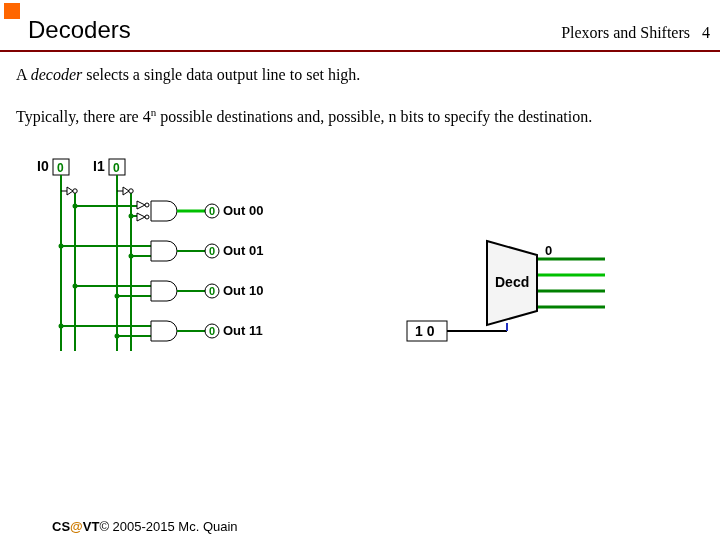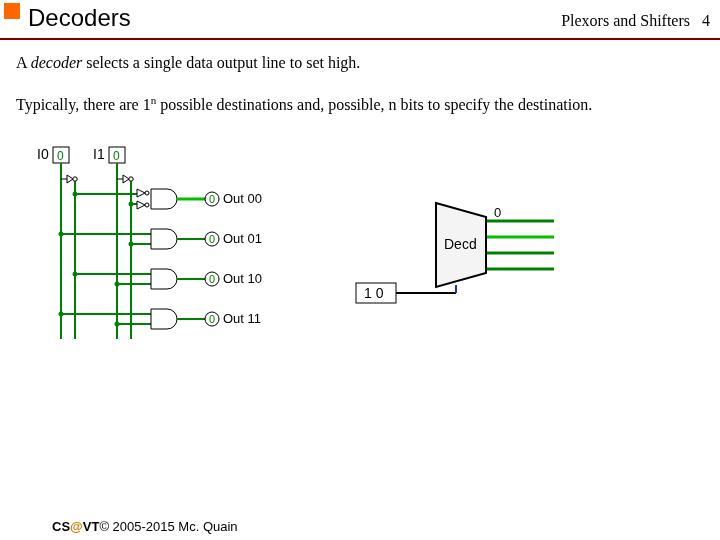--- a/index.html
+++ b/index.html
@@ -13,28 +13,28 @@
   .header {
     display: flex; justify-content: space-between; align-items: baseline;
     padding: 4px 10px 6px 0;
     border-bottom: 2px solid #800000;
     position: relative;
   }
   .header::before {
     content: ""; position: absolute; left: 4px; top: 3px;
     width: 16px; height: 16px; background: #ff6600;
   }
-  .title { font-family: Arial, sans-serif; font-size: 24px; padding-left: 28px; }
+  .title { font-family: Arial, sans-serif; font-size: 24px; padding-left: 28px; margin-top: 12px; }
   .chapnum { font-family: Liberation Serif, serif; font-size: 16px; }
   .chapnum .num { margin-left: 8px; }
   .body { padding: 14px 32px 0 16px; font-size: 16px; }
   .line1 { margin-bottom: 22px; }
   .line2 { margin-bottom: 18px; }
   sup { font-size: 11px; }
-  .figrow { display: flex; gap: 27px; align-items: center; padding-top: 6px; }
+  .figrow { display: flex; gap: 78px; align-items: flex-end; padding-top: 6px; font-weight: bold; }
   .fig { border: 1px solid #fff; }
   .fig svg { display:block; }
   .footer {
     position: absolute; left: 0; bottom: 6px; width: 100%;
     display: flex; align-items: baseline;
     padding: 0 8px 0 16px;
     font-family: Arial, sans-serif;
     margin-left: 36px;
   }
   .footL { font-size: 13px; font-weight: bold; }
@@ -51,21 +51,21 @@
     <span>Plexors and Shifters</span>
     <span class="num">4</span>
   </div>
 </div>
 
 <div class="body">
   <p class="line1">
     <span>A </span><i>decoder</i><span> selects a single data output line to set high.</span>
   </p>
   <p class="line2">
-    <span>Typically, there are 1</span><sup>n</sup><span> possible destinations and, possible, n bits to specify the destination.</span>
+    <span>Typically, there are 4</span><sup>n</sup><span> possible destinations and, possible, n bits to specify the destination.</span>
   </p>
 
   <div class="figrow">
 
     <div class="fig">
       <svg width="280" height="220" viewBox="0 0 280 220">
 
         <text x="20" y="20" font-family="Arial" font-size="14">I0</text>
         <rect x="36" y="8" width="16" height="16" fill="#fff" stroke="#000"></rect>
         <text x="40" y="21" font-family="Arial" font-size="12" fill="#008000">0</text>

